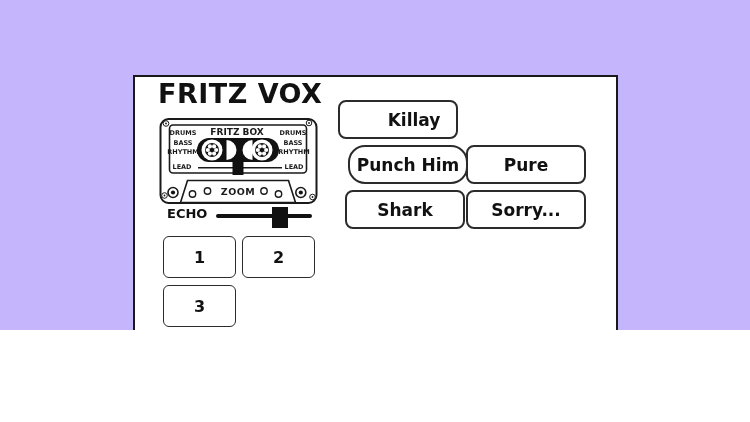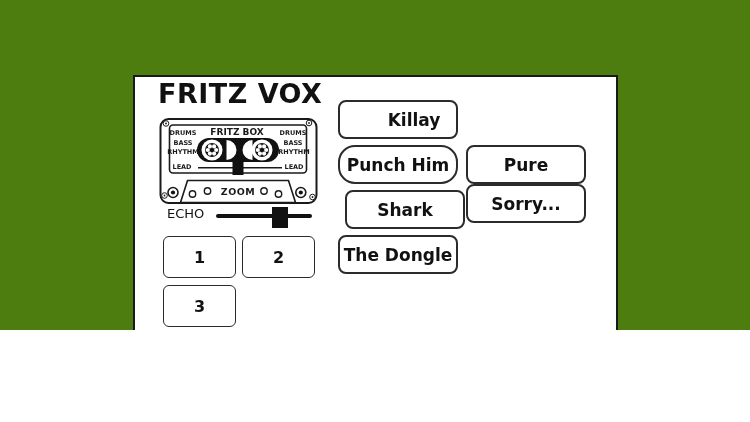--- a/index.html
+++ b/index.html
@@ -1,38 +1,38 @@
 <!DOCTYPE html>
 <html><head>
 <meta charset="utf-8">
 <style>
   html, body { margin: 0; padding: 0; background: #ffffff; }
   .stage {
     position: relative; width: 750px; height: 330px;
-    background: #4d7c0f; overflow: hidden;
+    background: #c4b5fd; overflow: hidden;
     font-family: "Liberation Sans", sans-serif;
     color: #1a1a1a;
   }
   .frame {
     position: absolute; left: 133px; top: 75px;
     width: 481px; height: 267px;
     border: 2px solid #1a1a1a; background: #ffffff;
   }
   .title {
     position: absolute; left: 158px; top: 78px; width: 160px;
     text-align: center; font-family: "DejaVu Sans", sans-serif;
     font-size: 27px; font-weight: bold; letter-spacing: 0.5px;
     color: #111; white-space: nowrap;
   }
   .cassette { position: absolute; left: 158px; top: 115px; }
 
   .echo-label {
     position: absolute; left: 167px; top: 206px;
     font-family: "DejaVu Sans", sans-serif;
-    font-size: 13px; font-weight: normal; color: #111;
+    font-size: 13px; font-weight: bold; color: #111;
   }
   .echo-track {
     position: absolute; left: 216px; top: 214px;
     width: 96px; height: 4px; background: #111; border-radius: 2px;
   }
   .echo-handle {
     position: absolute; left: 272px; top: 207px;
     width: 16px; height: 21px; background: #111;
   }
 
@@ -44,24 +44,24 @@
     font-weight: bold; color: #111; cursor: pointer;
   }
   .preset { border-width: 1.5px; border-radius: 6px; font-size: 16px; }
   .preset-1 { left: 163px; top: 236px; width: 73px; height: 42px; }
   .preset-2 { left: 242px; top: 236px; width: 73px; height: 42px; }
   .preset-3 { left: 163px; top: 285px; width: 73px; height: 42px; }
 
   .sample { width: 120px; height: 39px; font-size: 17px; }
   .s0 { left: 338px; top: 100px; padding-left: 32px; }
   .s1 { left: 466px; top: 100px; }
-  .s2 { left: 338px; top: 145px; border-radius: 17px; }
+  .s2 { left: 348px; top: 145px; border-radius: 17px; }
   .s3 { left: 466px; top: 145px; }
   .s4 { left: 338px; top: 190px; margin-left: 7px; }
-  .s5 { left: 466px; top: 184px; }
+  .s5 { left: 466px; top: 190px; }
   .s6 { left: 338px; top: 235px; }
 
   .cassette text {
     font-family: "DejaVu Sans", sans-serif;
     font-weight: bold; fill: #1a1a1a;
   }
 </style>
 </head>
 <body>
 
@@ -181,16 +181,13 @@
   </div>
   <div class="btn sample s3">
     <span>Pure</span>
   </div>
   <div class="btn sample s4">
     <span>Shark</span>
   </div>
   <div class="btn sample s5">
     <span>Sorry...</span>
   </div>
-  <div class="btn sample s6">
-    <span>The Dongle</span>
-  </div>
 </div>
 
 </body></html>

